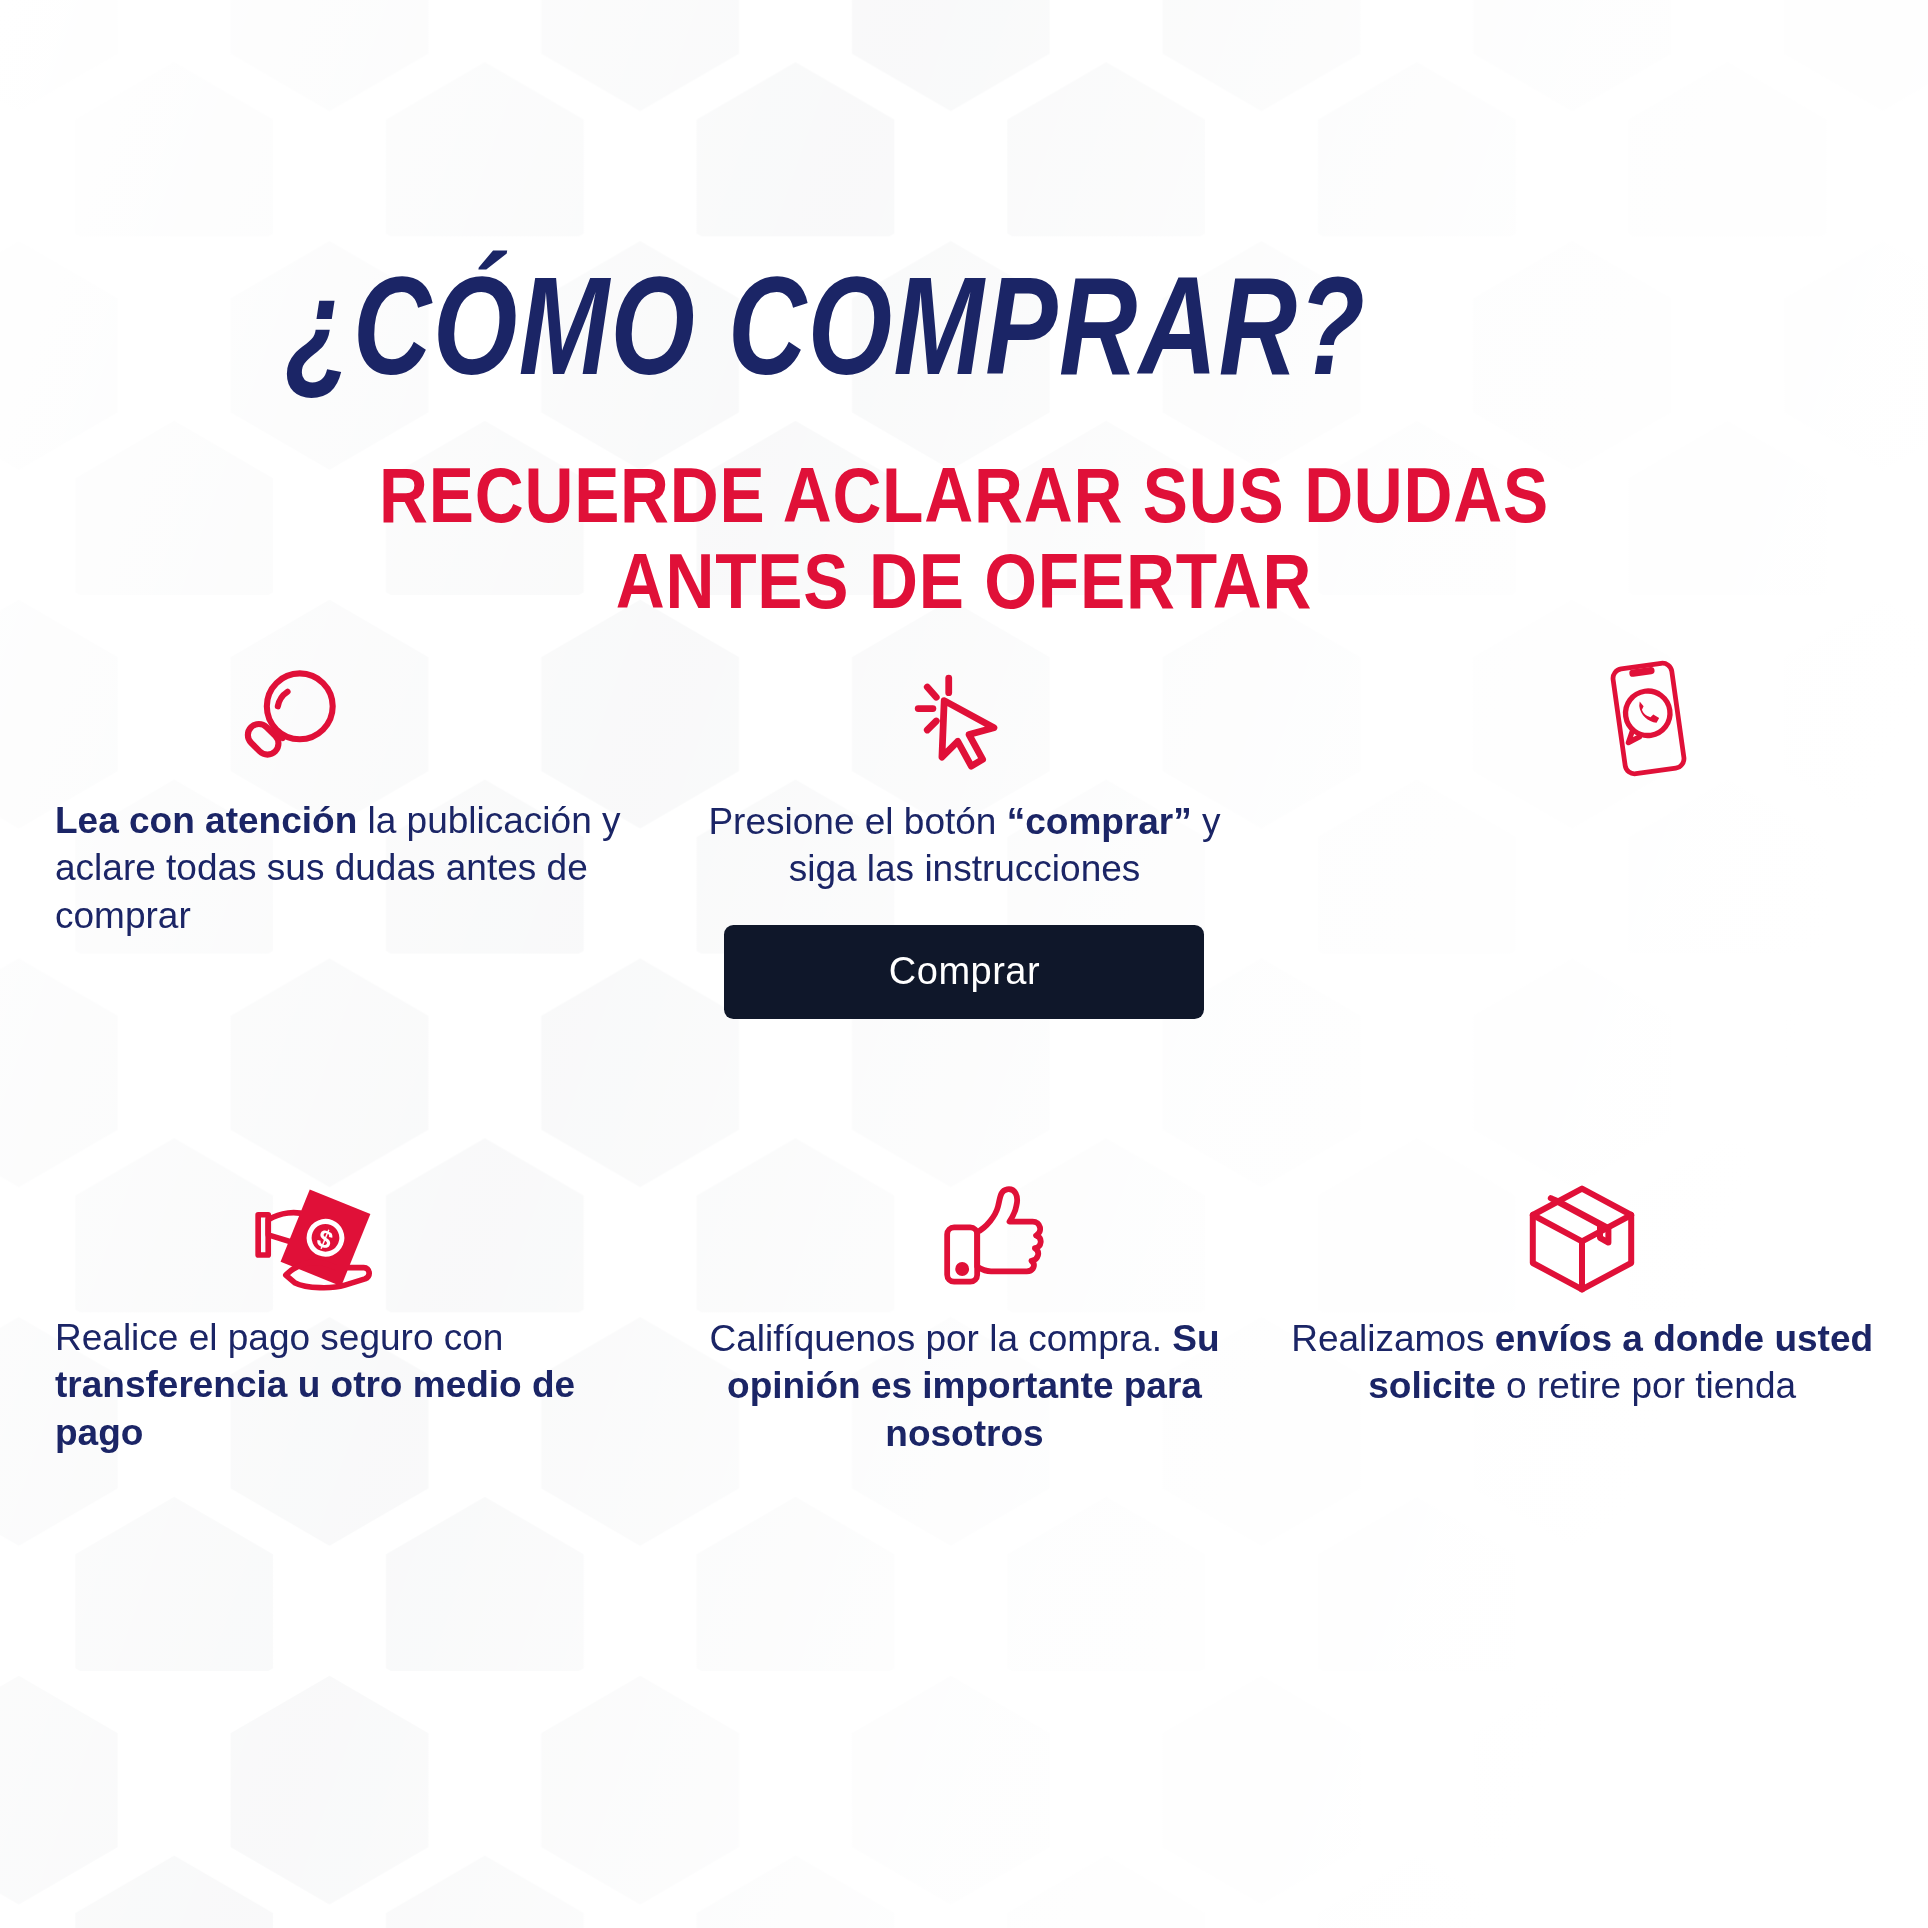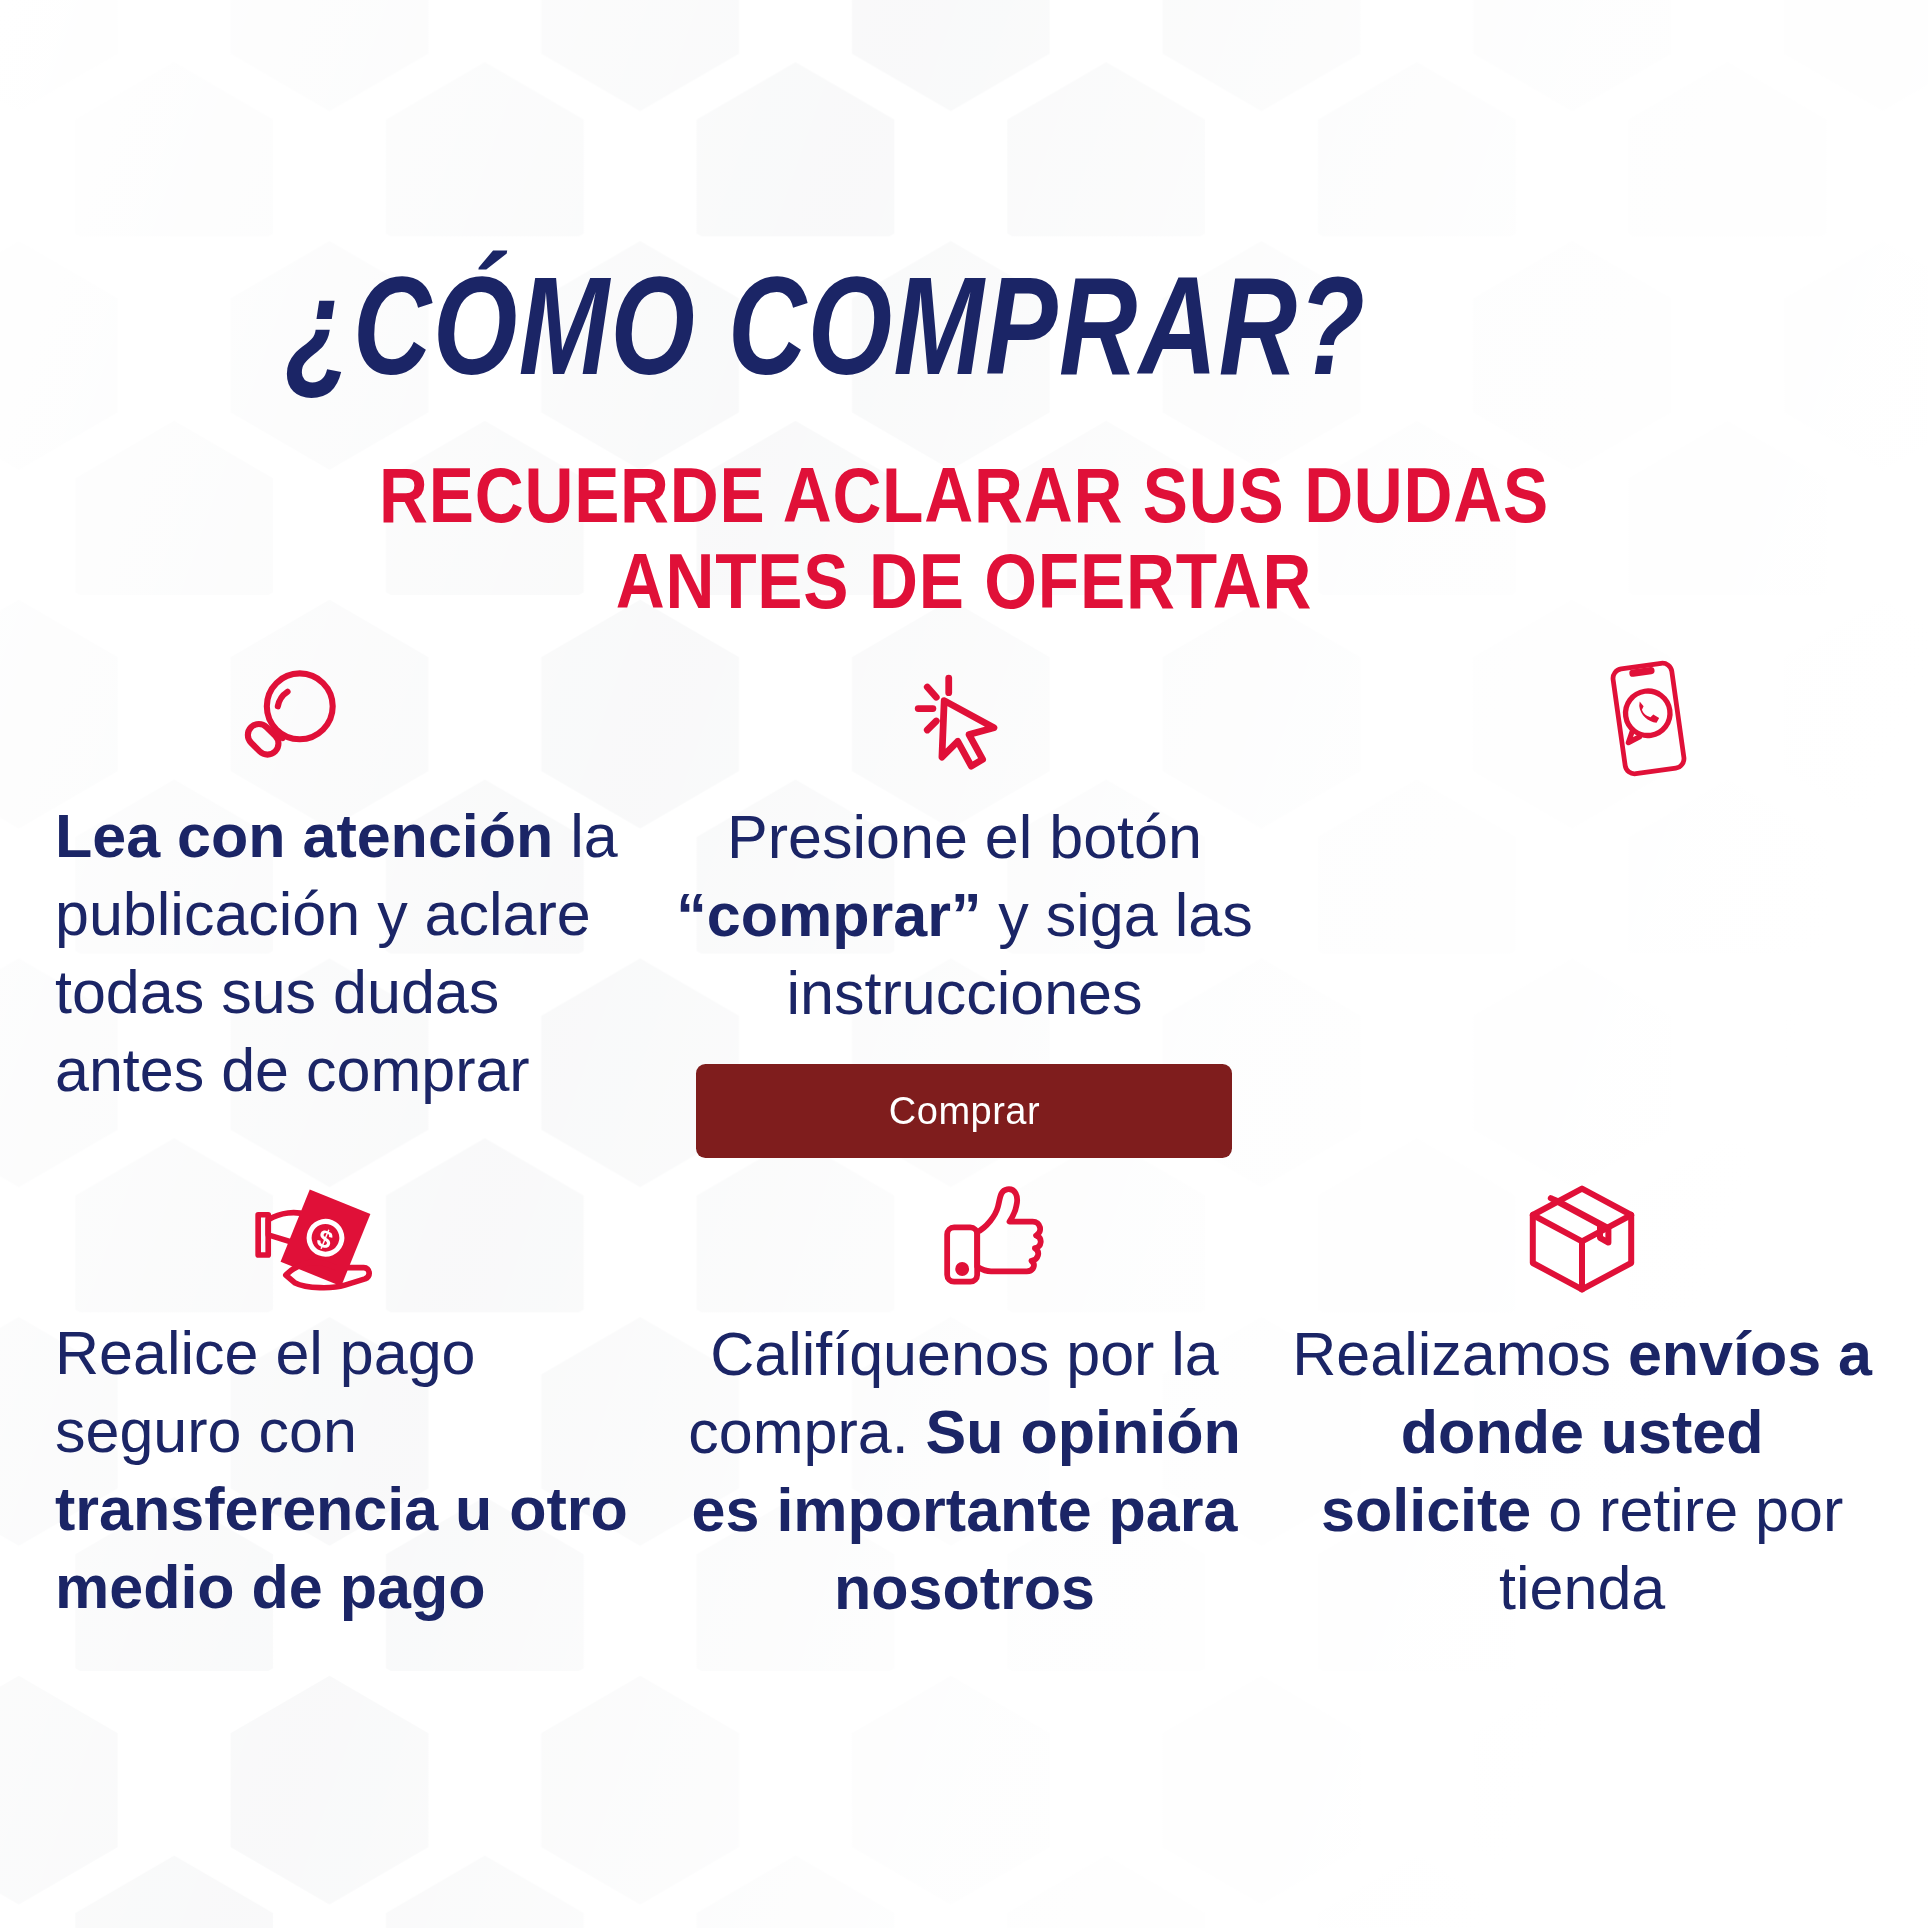--- a/index.html
+++ b/index.html
@@ -75,21 +75,21 @@
   }
   .icon-box{
     height:132px;
     display:flex;
     align-items:flex-end;
     justify-content:center;
     margin-bottom:15px;
   }
   .card-text{
     font-family:"Liberation Sans", sans-serif;
-    font-size:61px;
+    font-size:37px;
     line-height:1.28;
     color:#1B2566;
     font-weight:normal;
   }
   .card-text b{font-weight:bold;}
 
   .al-left{text-align:left;}
   .al-center{text-align:center;margin-top:16px;}
   .al-right{text-align:right;}
   .icon-center{justify-content:center;}
@@ -97,22 +97,22 @@
   .icon-c2{justify-content:flex-start;padding-left:226px;}
   .icon-c3{justify-content:flex-end;padding-right:169px;}
 
   
   .btn-row{
     margin-top:32px;
     display:flex;
     justify-content:center;
   }
   .comprar-btn{
-    width:536px;height:94px;
-    background:#7f1d1d;
+    width:480px;height:94px;
+    background:#0f172a;
     border:none;
     border-radius:9.4px;
     color:#ffffff;
     font-family:"Liberation Sans", sans-serif;
     font-size:38px;
     font-weight:normal;
     letter-spacing:0.5px;
     cursor:pointer;
     display:flex;
     align-items:center;

